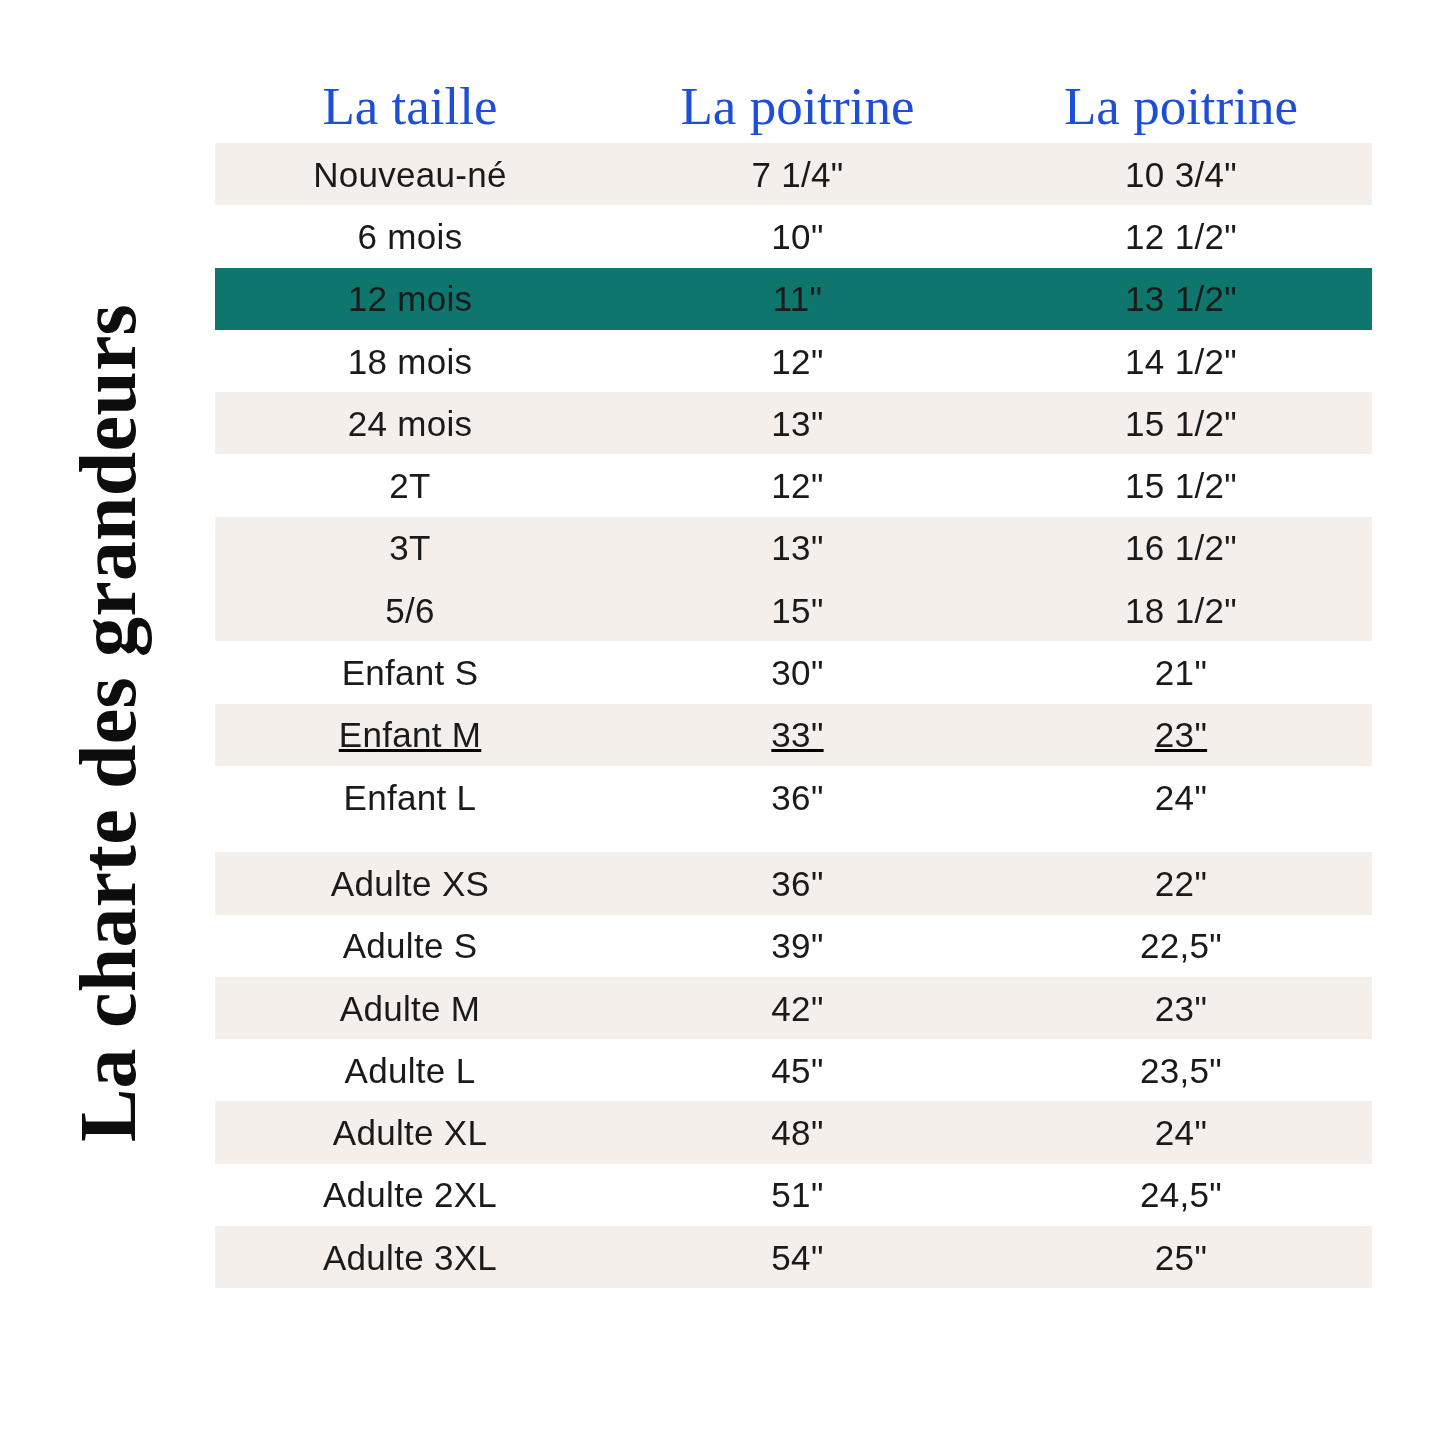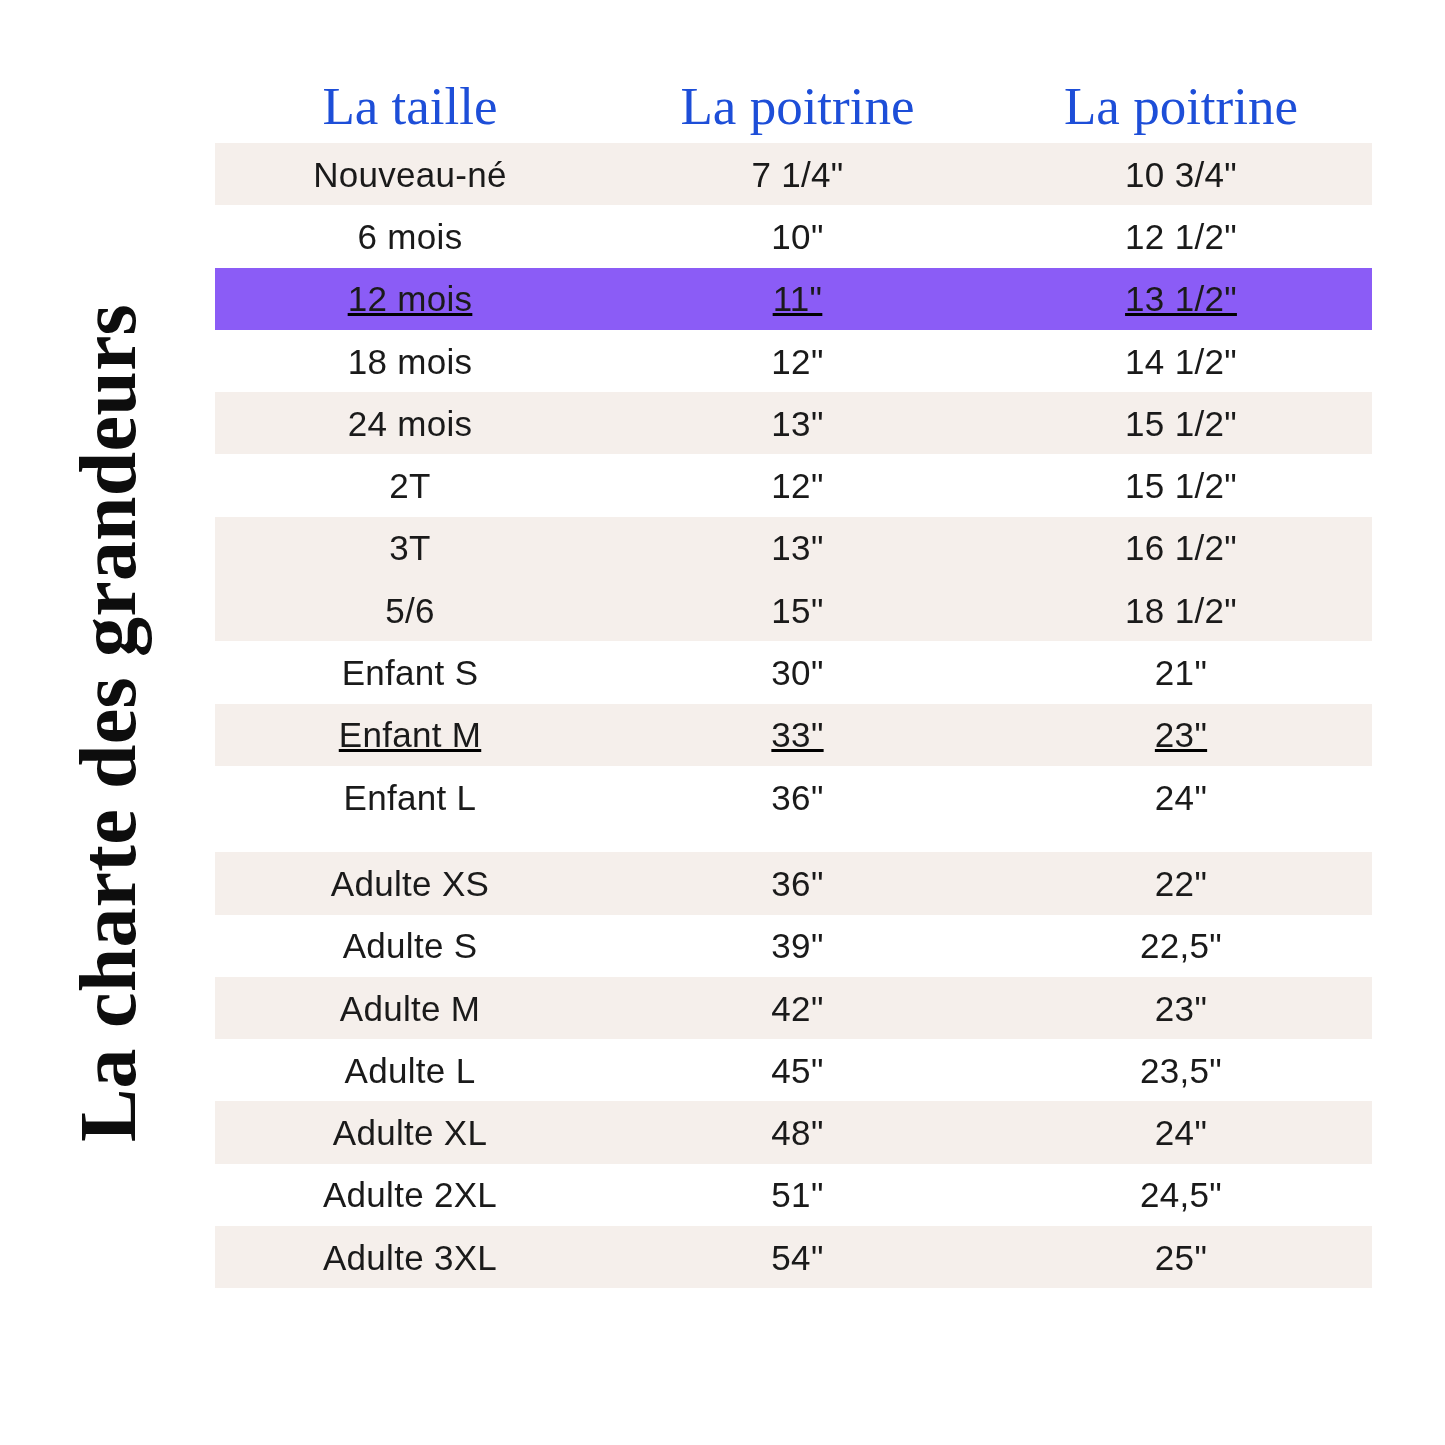--- a/index.html
+++ b/index.html
@@ -119,21 +119,21 @@
         <div class="row striped" style="background: rgb(245, 239, 235);">
           <div class="td col-size">Nouveau-né</div>
           <div class="td col-chest">7 1/4"</div>
           <div class="td col-length">10 3/4"</div>
         </div>
         <div class="row">
           <div class="td col-size">6 mois</div>
           <div class="td col-chest">10"</div>
           <div class="td col-length">12 1/2"</div>
         </div>
-        <div class="row striped" style="background: #8b5cf6; text-decoration: underline;">
+        <div class="row striped" style="background: #0f766e;">
           <div class="td col-size">12 mois</div>
           <div class="td col-chest">11"</div>
           <div class="td col-length">13 1/2"</div>
         </div>
         <div class="row">
           <div class="td col-size">18 mois</div>
           <div class="td col-chest">12"</div>
           <div class="td col-length">14 1/2"</div>
         </div>
         <div class="row striped" style="background: rgb(245, 239, 235);">

